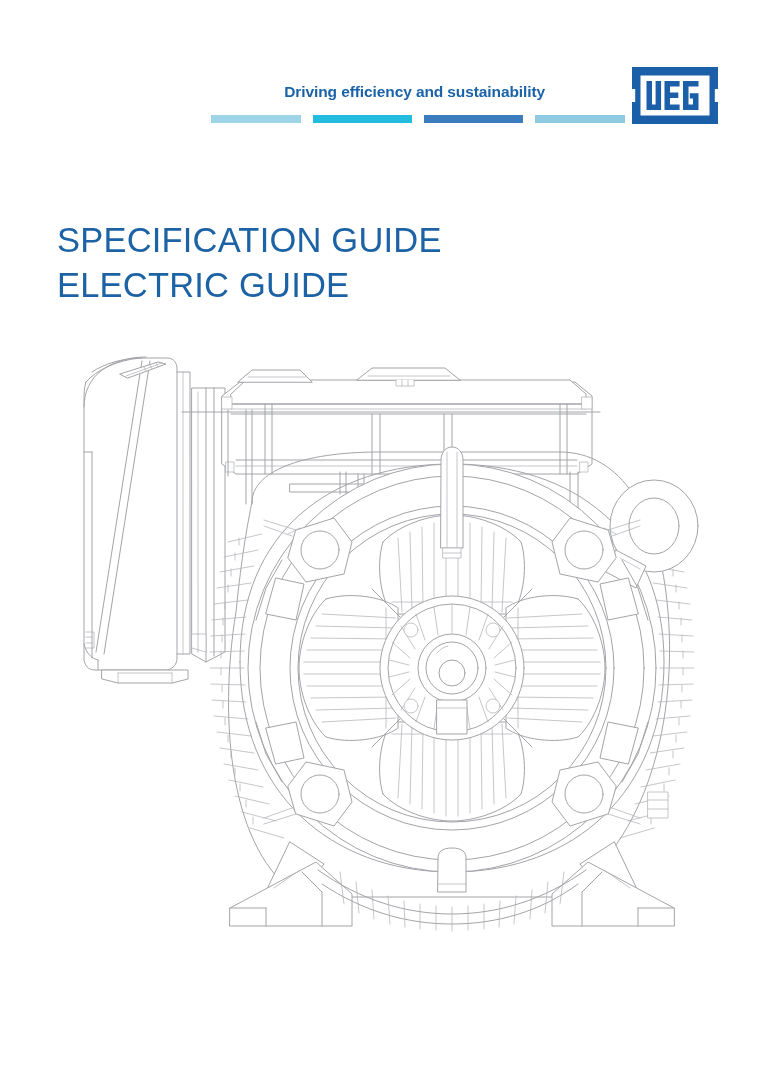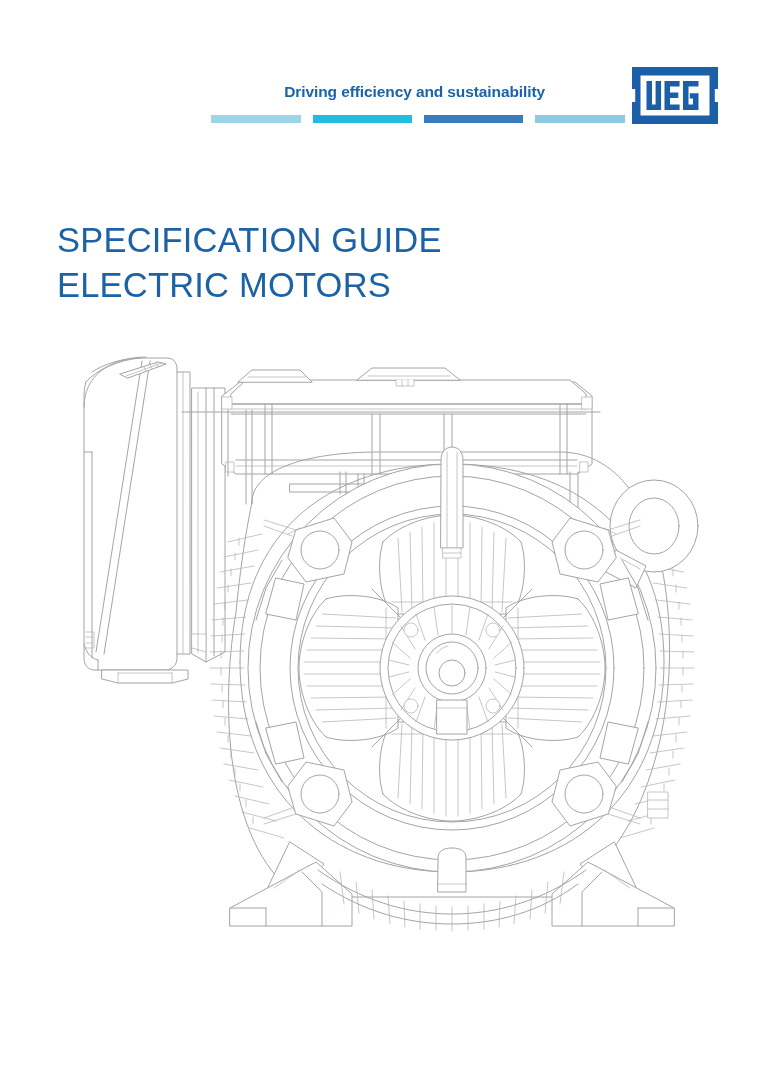--- a/index.html
+++ b/index.html
@@ -168,21 +168,21 @@
           <path d="M32.5,14 L47.6,14 L47.6,19.6 L38.0,19.6 L38.0,25.6 L46.3,25.6 L46.3,31.1 L38.0,31.1 L38.0,37.4 L47.6,37.4 L47.6,43 L32.5,43 Z" fill="#1A5FA8"></path>
 
           <path d="M51.0,14 L66.5,14 L66.5,19.6 L56.5,19.6 L56.5,37.4 L61.0,37.4 L61.0,31.4 L57.8,31.4 L57.8,26.2 L66.5,26.2 L66.5,43 L51.0,43 Z" fill="#1A5FA8"></path>
         </g>
       </svg>
     </div>
   </div>
 
   <div class="title-block">
     <div class="title-line" style="color: rgb(28, 98, 165);">SPECIFICATION GUIDE</div>
-    <div class="title-line" style="color: rgb(28, 98, 165);">ELECTRIC MOTORS</div>
+    <div class="title-line" style="color: rgb(28, 98, 165);">ELECTRIC GUIDE</div>
   </div>
 
   <div class="illustration">
     <svg viewBox="0 0 768 620" xmlns="http://www.w3.org/2000/svg">
 
       <g>
         <path class="ln-fillw" d="M86,30 C96,18 118,8 140,6 L167,6 C173,6 177,10 177,17 L177,306
                                    C177,313 172,318 165,318 L95,318 C88,318 84,313 84,306 L84,52
                                    C84,42 84,36 86,30 Z" style="stroke: rgb(163, 164, 169);"></path>
         <path class="ln" d="M84,55 C84,40 90,27 102,18 C115,9 130,5 146,5" style="stroke: rgb(163, 164, 169);"></path>

